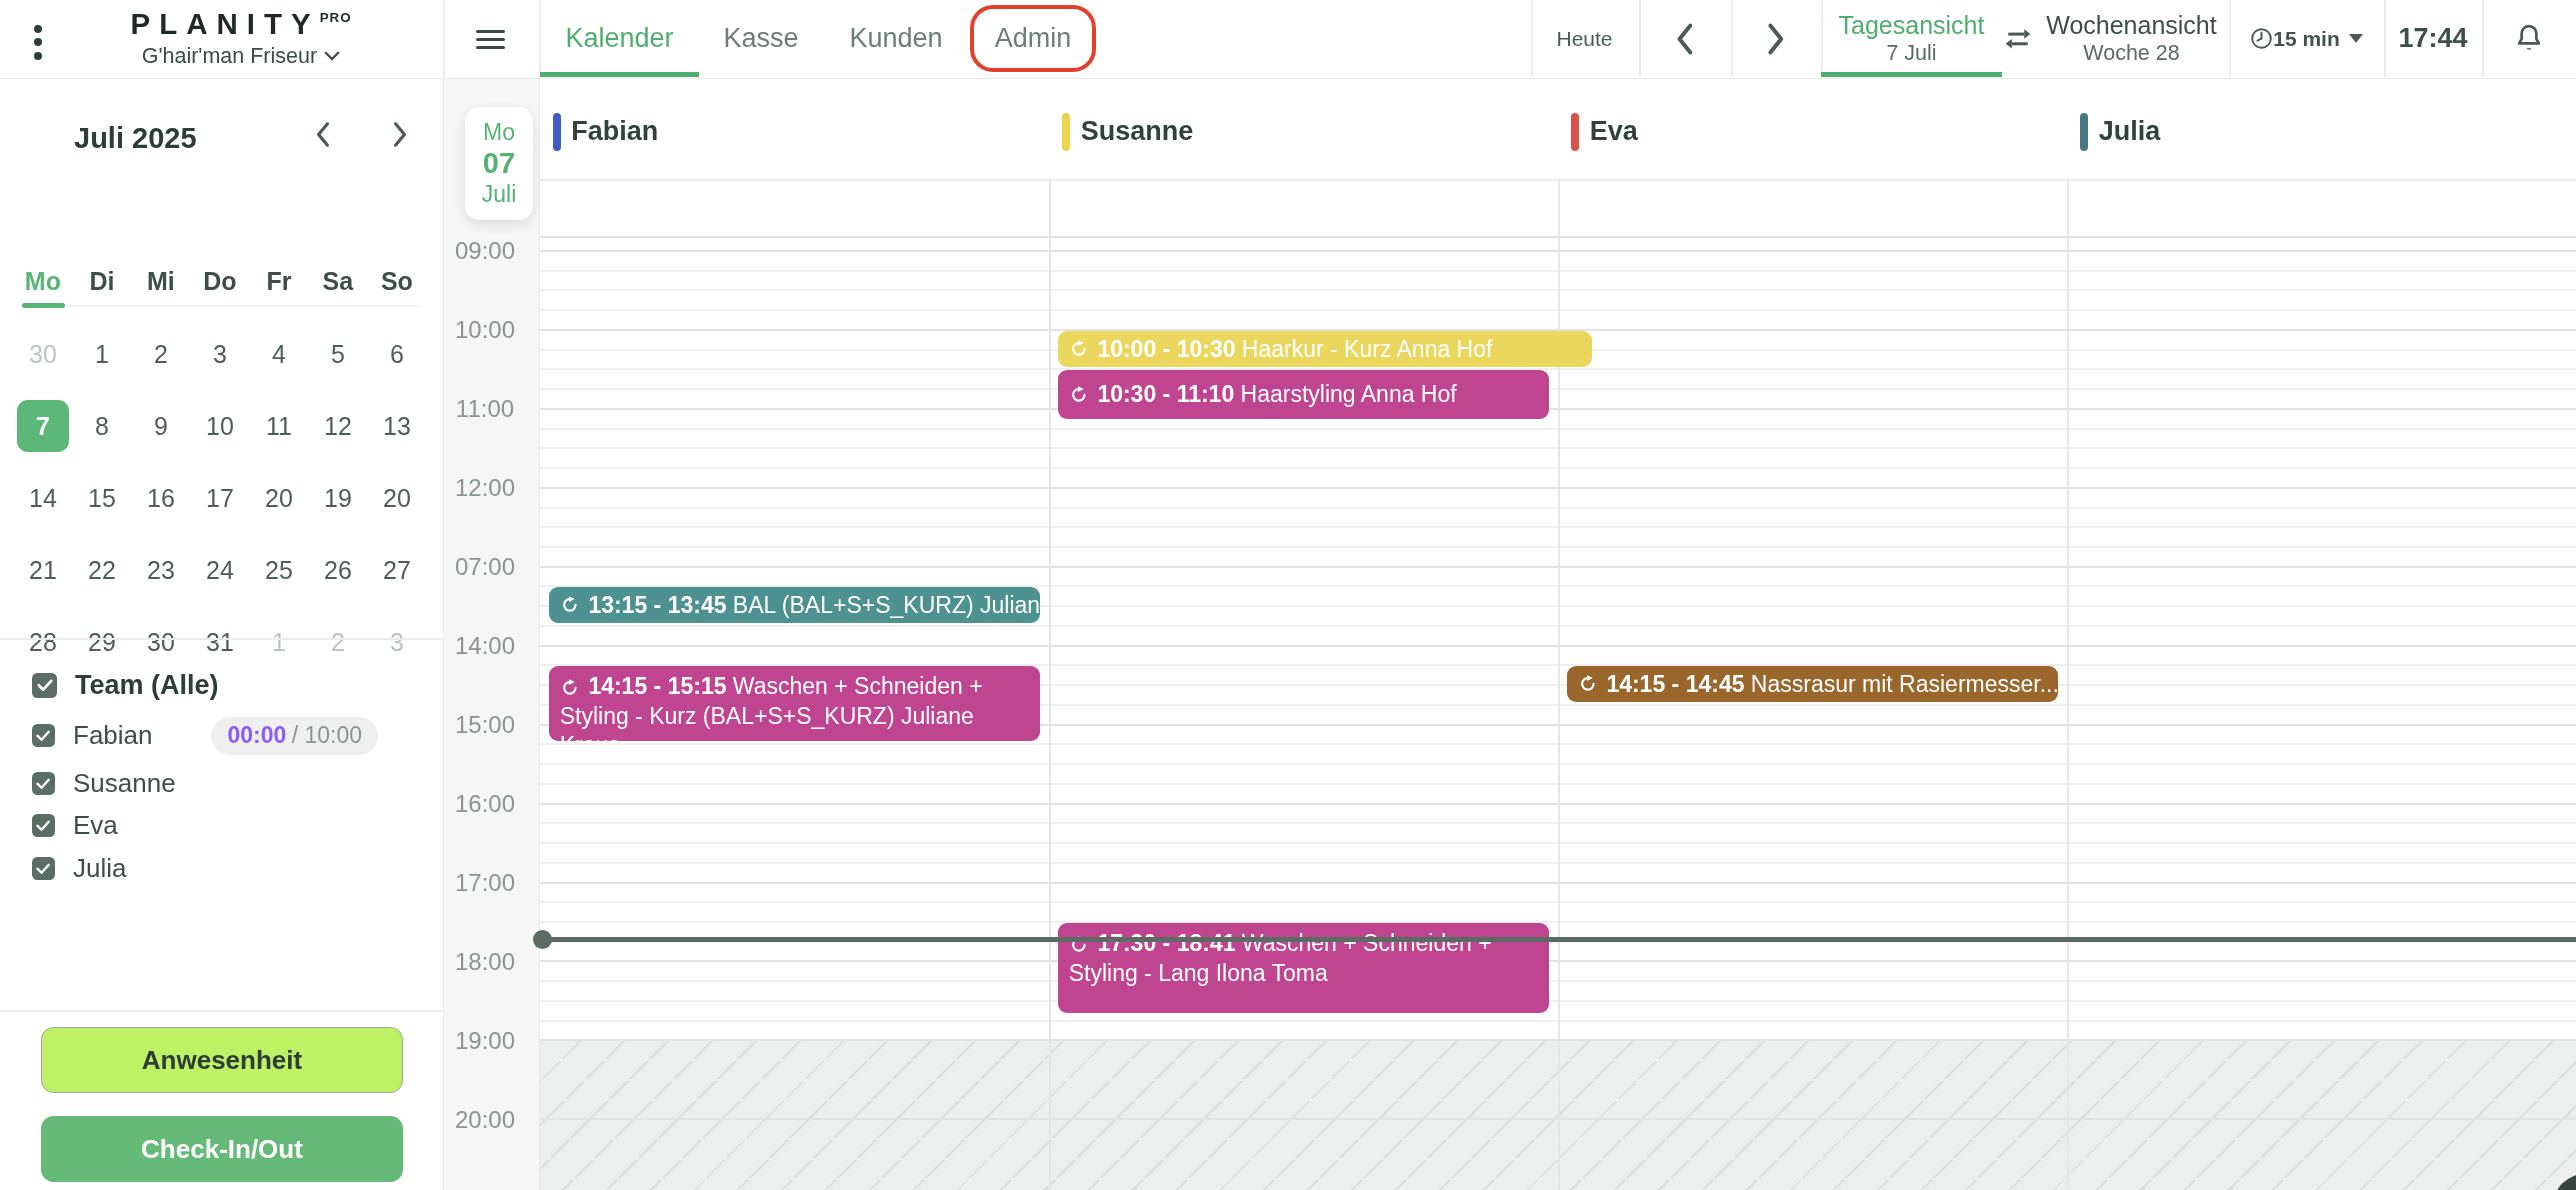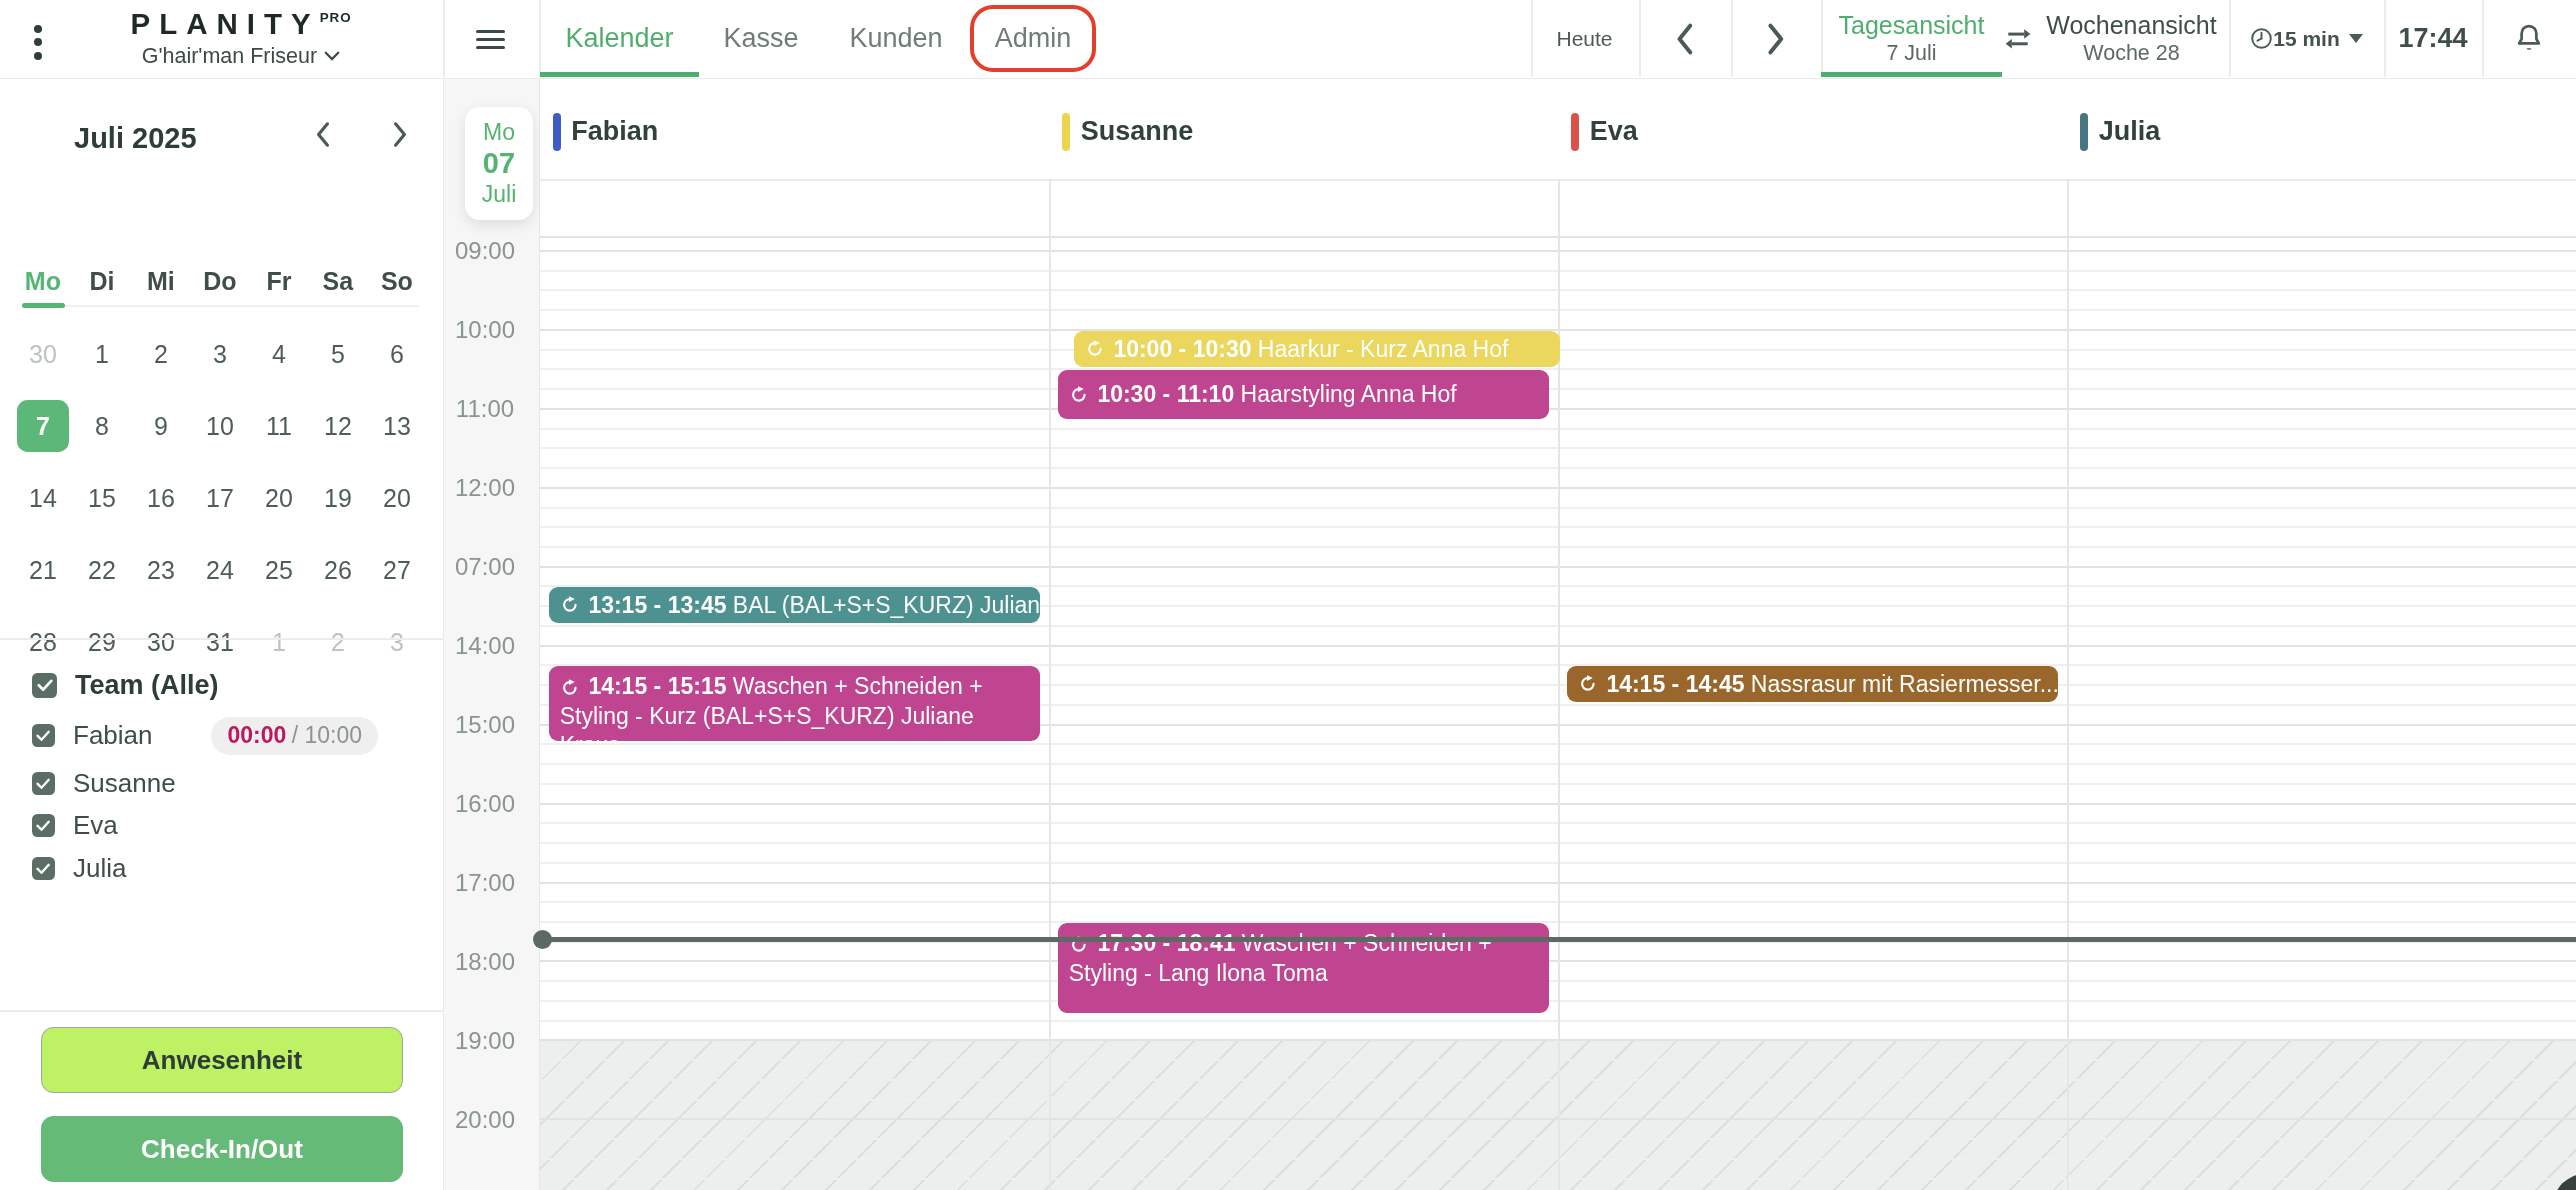--- a/index.html
+++ b/index.html
@@ -37,21 +37,21 @@
   #weeks{position:absolute;left:13.4px;top:239px;width:414px;display:grid;grid-template-columns:repeat(7,59px);grid-auto-rows:72px;}
   .day{display:flex;align-items:center;justify-content:center;font-size:25px;color:#4e5d59;cursor:pointer;}
   .day.muted{color:#bcc3c0;}
   .day .sel{width:52px;height:52px;border-radius:10.7px;background:#5cb878;color:#fff;font-weight:700;display:flex;align-items:center;justify-content:center;}
   .side-divider{position:absolute;left:0;width:444px;height:1.8px;background:#ececec;}
   .chk{width:25px;height:25px;border-radius:5.4px;background:#5a6e66;display:flex;align-items:center;justify-content:center;flex:none;cursor:pointer;}
   .team-row{position:absolute;left:32px;display:flex;align-items:center;gap:18px;height:39px;}
   #team-title-label{font-size:27px;font-weight:700;color:#2e3d39;}
   .member-label{font-size:26px;color:#3f4e4a;}
   .badge{position:absolute;right:34px;background:#efefef;border-radius:19.7px;height:38px;display:flex;align-items:center;padding:0 16px;font-size:23px;color:#8a9490;}
-  .badge b{color:#be185d;margin-right:5.4px;}
+  .badge b{color:#8b5cf6;margin-right:5.4px;}
   .side-btn{position:absolute;left:41px;width:362px;height:66px;border-radius:12.5px;display:flex;align-items:center;justify-content:center;font-size:26px;cursor:pointer;box-sizing:border-box;}
   #btn-attendance{border:1.8px solid #9aa5a1;background:#bef264;color:#2e3d39;font-weight:700;}
   #btn-checkinout{background:#66ba78;color:#fff;font-weight:700;}
   
   #gutter{position:absolute;left:444px;top:79px;width:96px;height:1112px;background:#f6f6f7;border-right:1.8px solid #e8e8e8;box-sizing:border-box;z-index:5;}
   #day-badge{position:absolute;left:465px;top:107px;width:68px;height:113px;background:#fff;border-radius:14.3px;box-shadow:0 4.5px 12.5px rgba(0,0,0,.10);z-index:20;
              display:flex;flex-direction:column;align-items:center;justify-content:center;color:#55b271;line-height:1.2;}
   #day-badge .db-wd{font-size:23px;}
   #day-badge .db-day{font-size:29px;font-weight:700;}
   #day-badge .db-month{font-size:23px;}
@@ -394,21 +394,21 @@
             <path d="M12 5 A7 7 0 1 0 19 12" fill="none" stroke="#fff" stroke-width="2.6" stroke-linecap="round"></path>
             <polygon points="11,1.5 18,5 11,8.5" fill="#fff"></polygon>
           </svg>
           <b class="ev-time">13:15 - 13:45</b>
           <span class="ev-title">&nbsp;BAL (BAL+S+S_KURZ) Juliane...</span>
         </div>
         <div class="ev multi" style="left: 9px; width: 491px; top: 587px; height: 75px; background: rgb(191, 69, 144);"><svg class="rec-icon" width="19.7" height="19.7" viewBox="0 0 24 24">
             <path d="M12 5 A7 7 0 1 0 19 12" fill="none" stroke="#fff" stroke-width="2.6" stroke-linecap="round"></path>
             <polygon points="11,1.5 18,5 11,8.5" fill="#fff"></polygon>
           </svg><b class="ev-time">14:15 - 15:15</b><span class="ev-title">&nbsp;Waschen + Schneiden + Styling - Kurz (BAL+S+S_KURZ) Juliane Kraus</span></div>
-        <div class="ev single" style="left: 534px; width: 486px; top: 252px; height: 36px; background: rgb(235, 214, 94);">
+        <div class="ev single" style="left: 518px; width: 534px; top: 252px; height: 36px; background: rgb(235, 214, 94);">
           <svg class="rec-icon" width="19.7" height="19.7" viewBox="0 0 24 24">
             <path d="M12 5 A7 7 0 1 0 19 12" fill="none" stroke="#fff" stroke-width="2.6" stroke-linecap="round"></path>
             <polygon points="11,1.5 18,5 11,8.5" fill="#fff"></polygon>
           </svg>
           <b class="ev-time">10:00 - 10:30</b>
           <span class="ev-title">&nbsp;Haarkur - Kurz Anna Hof</span>
         </div>
         <div class="ev single" style="left: 518px; width: 491px; top: 291px; height: 49px; background: rgb(191, 69, 144);">
           <svg class="rec-icon" width="19.7" height="19.7" viewBox="0 0 24 24">
             <path d="M12 5 A7 7 0 1 0 19 12" fill="none" stroke="#fff" stroke-width="2.6" stroke-linecap="round"></path>

